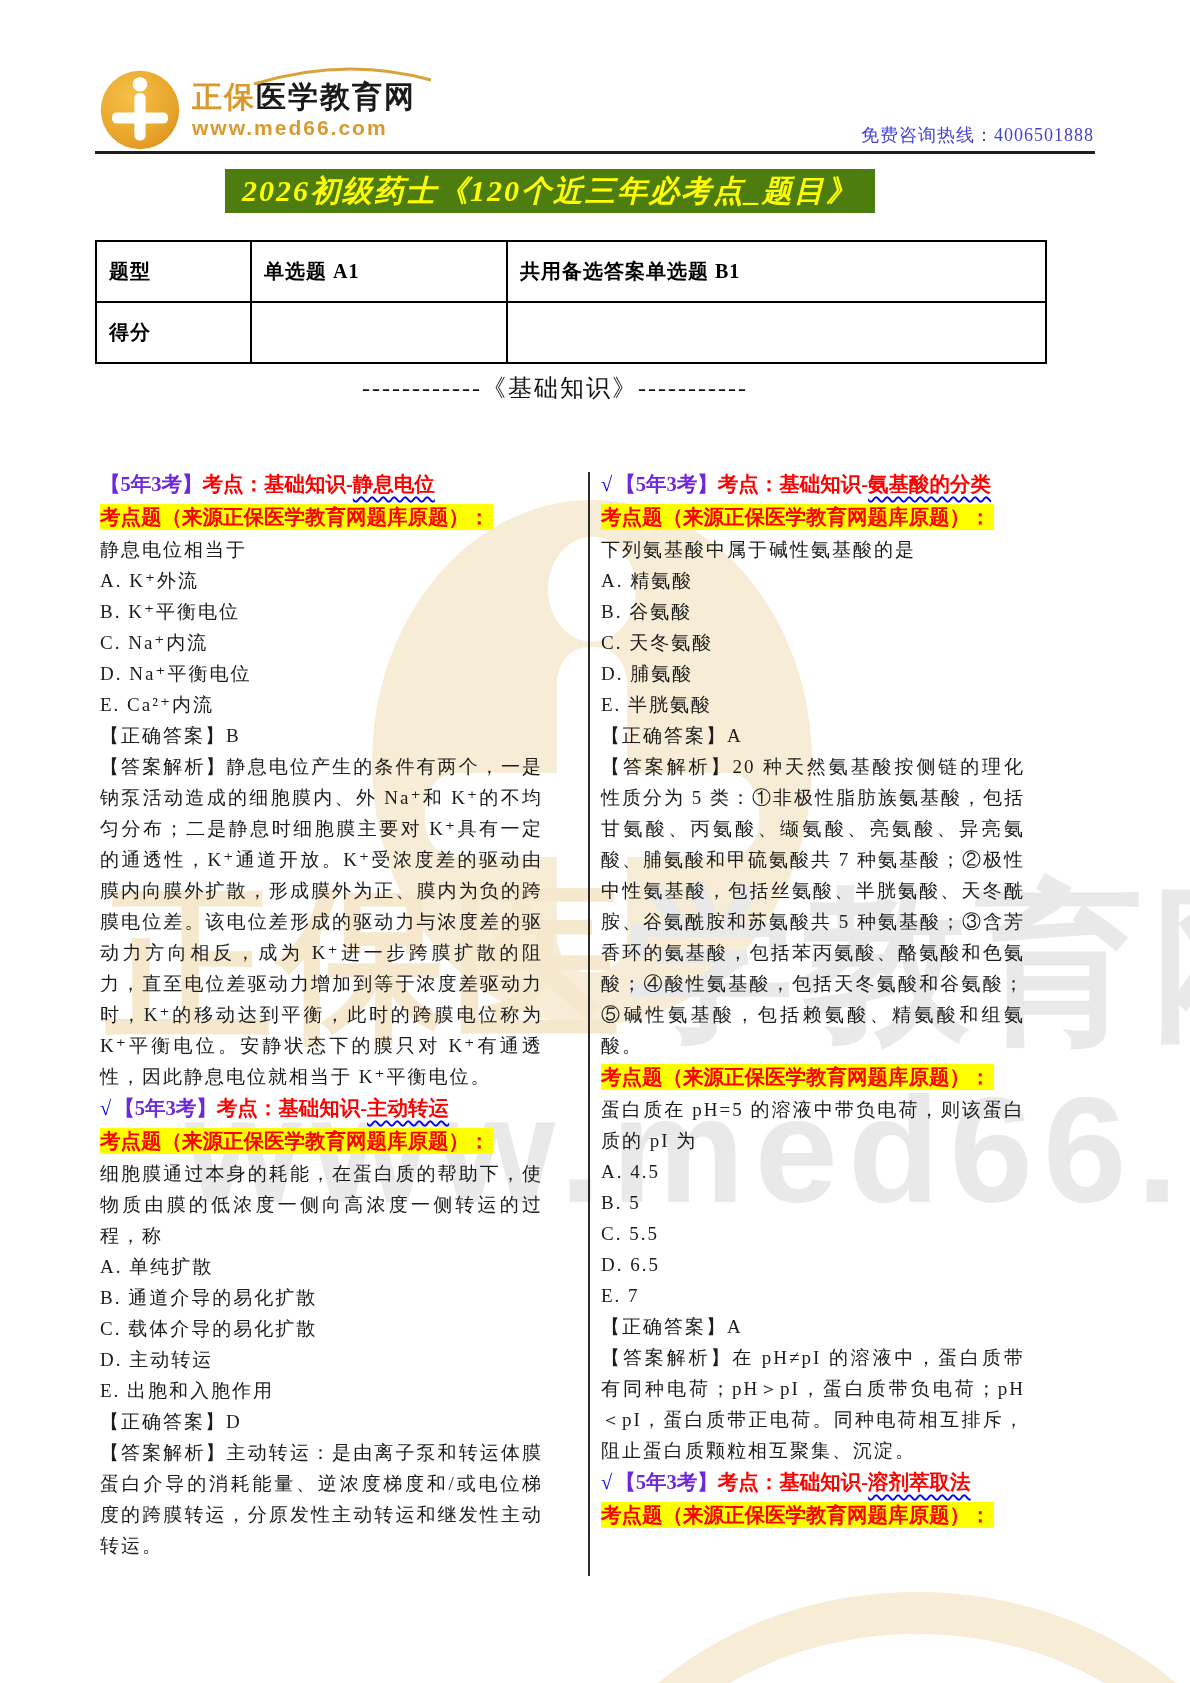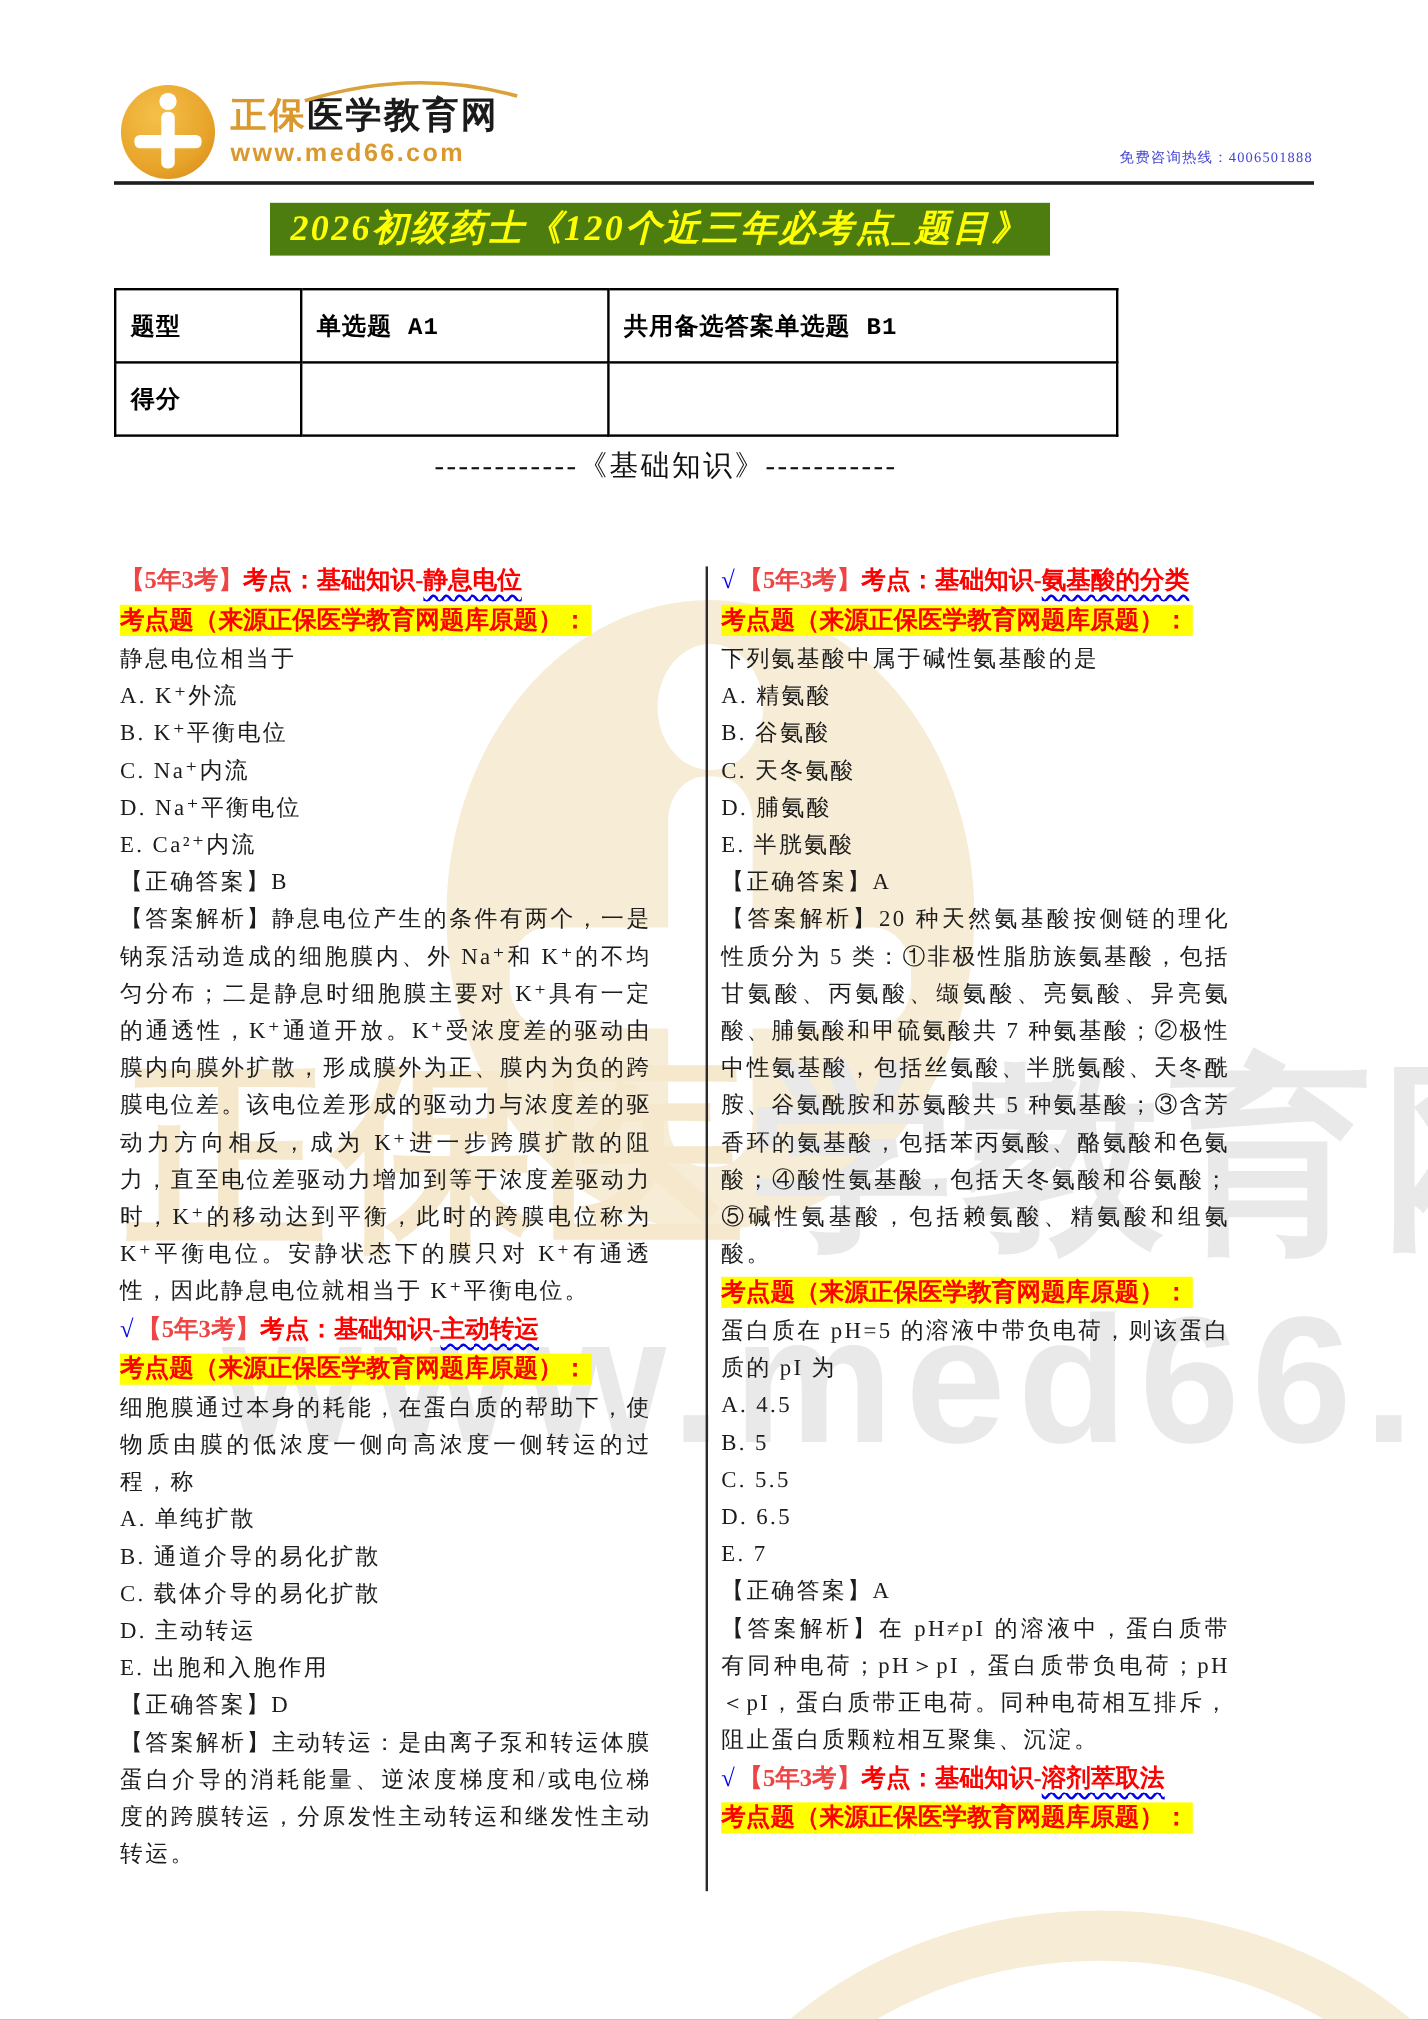--- a/index.html
+++ b/index.html
@@ -19,42 +19,42 @@
   .logo{position:absolute;left:100px;top:70px;display:flex;align-items:flex-start;z-index:2;}
   .logo-mark{width:80px;height:80px;flex:0 0 auto;}
   .brand{position:relative;margin-left:12px;padding-top:10px;}
   .brand-arc{position:absolute;left:58px;top:-4px;}
   .brand-line1{font-family:Liberation Sans, sans-serif;font-weight:bold;font-size:30px;
                letter-spacing:2px;line-height:34px;white-space:nowrap;}
   .brand-prefix{color:#d9992e;}
   .brand-suffix{color:#1a1a1a;}
   .brand-url{font-family:"Liberation Sans",sans-serif;font-weight:bold;font-size:21px;
              color:#d9992e;letter-spacing:2px;line-height:28px;}
-  .hotline{position:absolute;right:96px;top:123px;z-index:2;color:#4343d2;font-size:12px;letter-spacing:1px;}
+  .hotline{position:absolute;right:96px;top:123px;z-index:2;color:#4343d2;font-size:18px;letter-spacing:1px;}
   .top-rule{position:absolute;left:95px;top:151px;width:1000px;height:3px;background:#1f1f1f;z-index:2;}
   
   .banner{position:absolute;left:225px;top:169px;width:650px;height:44px;background:#4d7c0f;z-index:2;
           color:#ffff00;font-weight:bold;font-style:italic;font-size:30px;line-height:44px;
           text-align:center;letter-spacing:2px;white-space:nowrap;}
   
-  .score-table{position:absolute;left:95px;top:240px;width:837px;z-index:2;border-collapse:collapse;
-               font-family:Liberation Mono, monospace;font-weight:bold;font-size:20px;color:#000;}
+  .score-table{position:absolute;left:95px;top:240px;width:952px;z-index:2;border-collapse:collapse;
+               font-family:Liberation Serif, serif;font-weight:bold;font-size:20px;color:#000;}
   .score-table td{border:2px solid #000;height:59px;padding:0 0 0 12px;vertical-align:middle;letter-spacing:1px;}
   
   .section-heading{position:absolute;left:95px;top:372px;width:920px;z-index:2;text-align:center;
                    font-size:24px;color:#111;letter-spacing:2px;}
   
   .divider{position:absolute;left:588px;top:472px;width:2px;height:1104px;background:#2b2b2b;z-index:1;}
   .col{position:absolute;top:468px;z-index:2;font-size:19px;line-height:31px;}
   .col-left{left:100px;width:443px;}
   .col-right{left:601px;width:424px;}
   .line{min-height:31px;}
   .topic{font-weight:bold;font-size:20.5px;line-height:33px;letter-spacing:0;}
   .check{color:#0202ee;margin-right:3px;}
-  .tag{color:#ef4444;}
+  .tag{color:#6d28d9;}
   .kd{color:#fe0000;}
   .topicname{text-decoration-line:underline;text-decoration-style:wavy;text-decoration-color:#0202ee;
              text-decoration-thickness:2px;text-underline-offset:5px;}
   .source{display:inline;background:#ffff00;color:#fe0000;font-weight:bold;font-size:20.5px;
           line-height:33px;padding:2px 3px 2px 0;-webkit-box-decoration-break:clone;box-decoration-break:clone;}
   .plain{letter-spacing:2px;color:#1c1c1c;}
   .para{text-align:justify;}
 </style>
 </head>
 <body>

